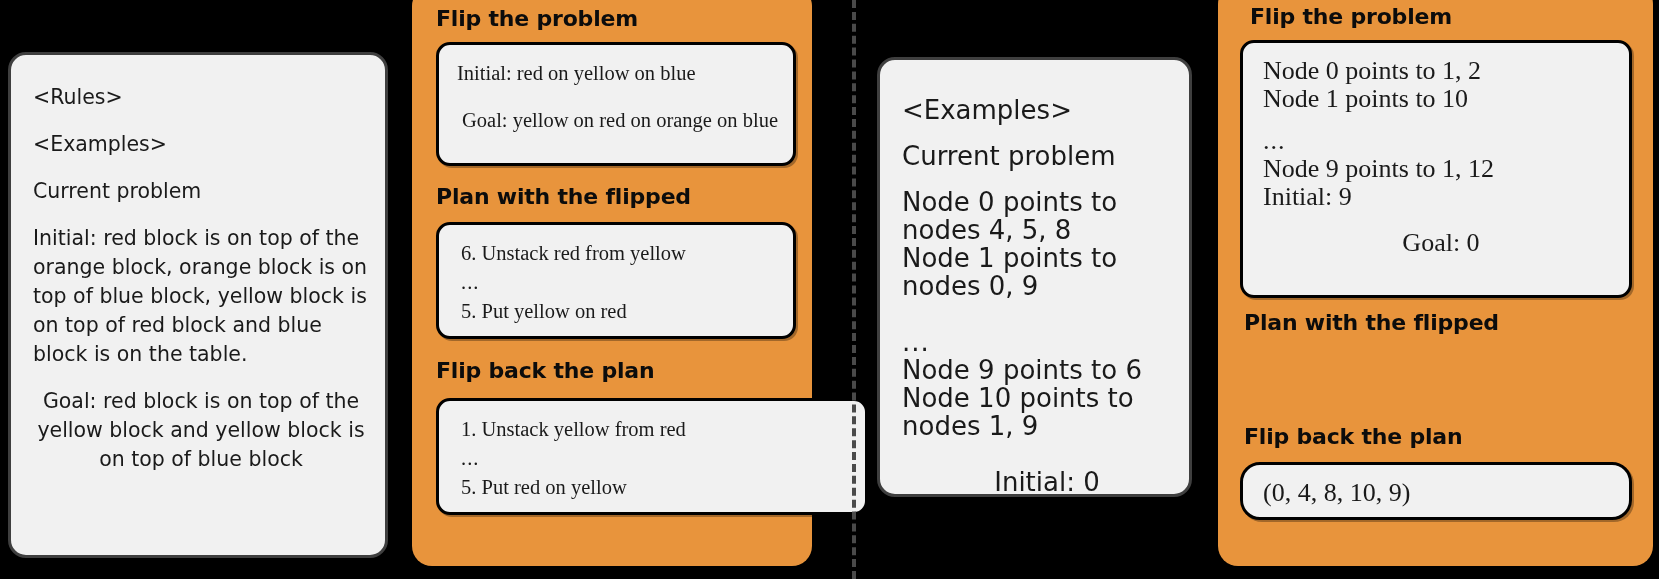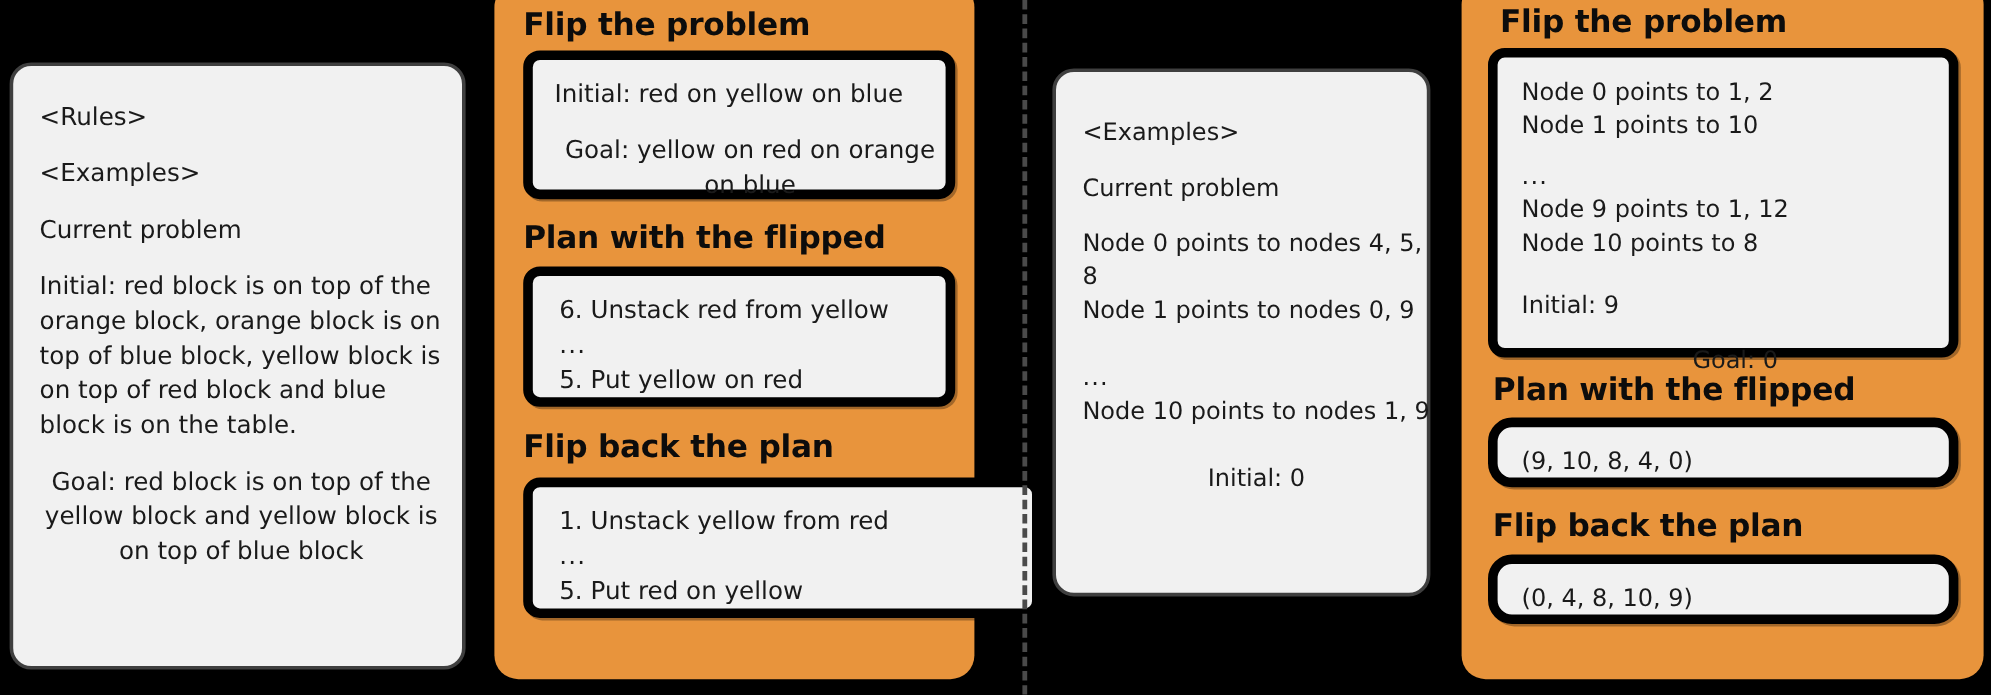--- a/index.html
+++ b/index.html
@@ -21,47 +21,48 @@
   .card {
     position: absolute;
     background: #f1f1f1;
     border: 3px solid #3f3f3f;
     border-radius: 18px;
     box-shadow: 3px 3px 0 rgba(0,0,0,0.28);
   }
   .card-inner {
     position: absolute;
     background: #f1f1f1;
-    border: 8px solid #000000;
+    border: 3px solid #000000;
     border-radius: 14px;
     box-shadow: 2px 2px 0 rgba(0,0,0,0.3);
+    font-family: Liberation Serif, serif;
   }
 
   
   .orange-panel {
     position: absolute;
     background: #e8943c;
     border-radius: 20px;
   }
 
   .panel-heading {
     position: absolute;
     color: #0c0c0c;
-    font-size: 26px;
+    font-size: 22px;
     font-weight: 700;
     letter-spacing: -0.2px;
     white-space: nowrap;
   }
 
   .body-text {
     color: #1a1a1a;
     font-size: 20.5px;
     line-height: 29px;
   }
-  .body-text.small { font-size: 20px; line-height: 28px; }
+  .body-text.small { font-size: 26px; line-height: 28px; }
 
   .para { margin: 0 0 18px 0; }
   .para:last-child { margin-bottom: 0; text-align: center; }
   .tight { margin: 0; }
   .ellipsis-line { letter-spacing: 1px; }
 
   
   .divider {
     position: absolute;
     top: 0;
@@ -123,47 +124,44 @@
   <div class="divider" style="left:852px;"></div>
 
   <div class="card" style="left:877px; top:57px; width:315px; height:440px;">
     <div class="pad body-text small" style="left:22px; top:36px; width:290px;">
       <p class="para">&lt;Examples&gt;</p>
       <p class="para">Current problem</p>
       <p class="tight">Node 0 points to nodes 4, 5, 8</p>
       <p class="tight">Node 1 points to nodes 0, 9</p>
       <p class="tight" style="height:28px;">&nbsp;</p>
       <p class="tight ellipsis-line">...</p>
+      <p class="tight">Node 9 points to 6</p>
       <p class="tight" style="margin-bottom:28px;">Node 10 points to nodes 1, 9</p>
       <p class="para">Initial: 0</p>
     </div>
   </div>
 
   <div class="orange-panel" style="left:1218px; top:-16px; width:435px; height:582px;">
 
     <div class="panel-heading" style="left:32px; top:20px;">Flip the problem</div>
 
     <div class="card-inner" style="left:22px; top:56px; width:392px; height:258px;">
       <div class="pad body-text small" style="left:20px; top:14px; width:356px;">
         <p class="tight">Node 0 points to 1, 2</p>
         <p class="tight">Node 1 points to 10</p>
         <p class="tight" style="height:14px;">&nbsp;</p>
         <p class="tight ellipsis-line">...</p>
         <p class="tight">Node 9 points to 1, 12</p>
-        <p class="tight" style="margin-bottom:24px;">Node 10 points to 8</p>
         <p class="para">Initial: 9</p>
         <p class="para">Goal: 0</p>
       </div>
     </div>
 
     <div class="panel-heading" style="left:26px; top:326px;">Plan with the flipped</div>
 
-    <div class="card-inner" style="left:22px; top:364px; width:392px; height:58px; border-radius:20px;">
-      <div class="pad body-text small" style="left:20px; top:14px;">(9, 10, 8, 4, 0)</div>
-    </div>
 
     <div class="panel-heading" style="left:26px; top:440px;">Flip back the plan</div>
 
     <div class="card-inner" style="left:22px; top:478px; width:392px; height:58px; border-radius:20px;">
       <div class="pad body-text small" style="left:20px; top:14px;">(0, 4, 8, 10, 9)</div>
     </div>
   </div>
 
 </div>
 

